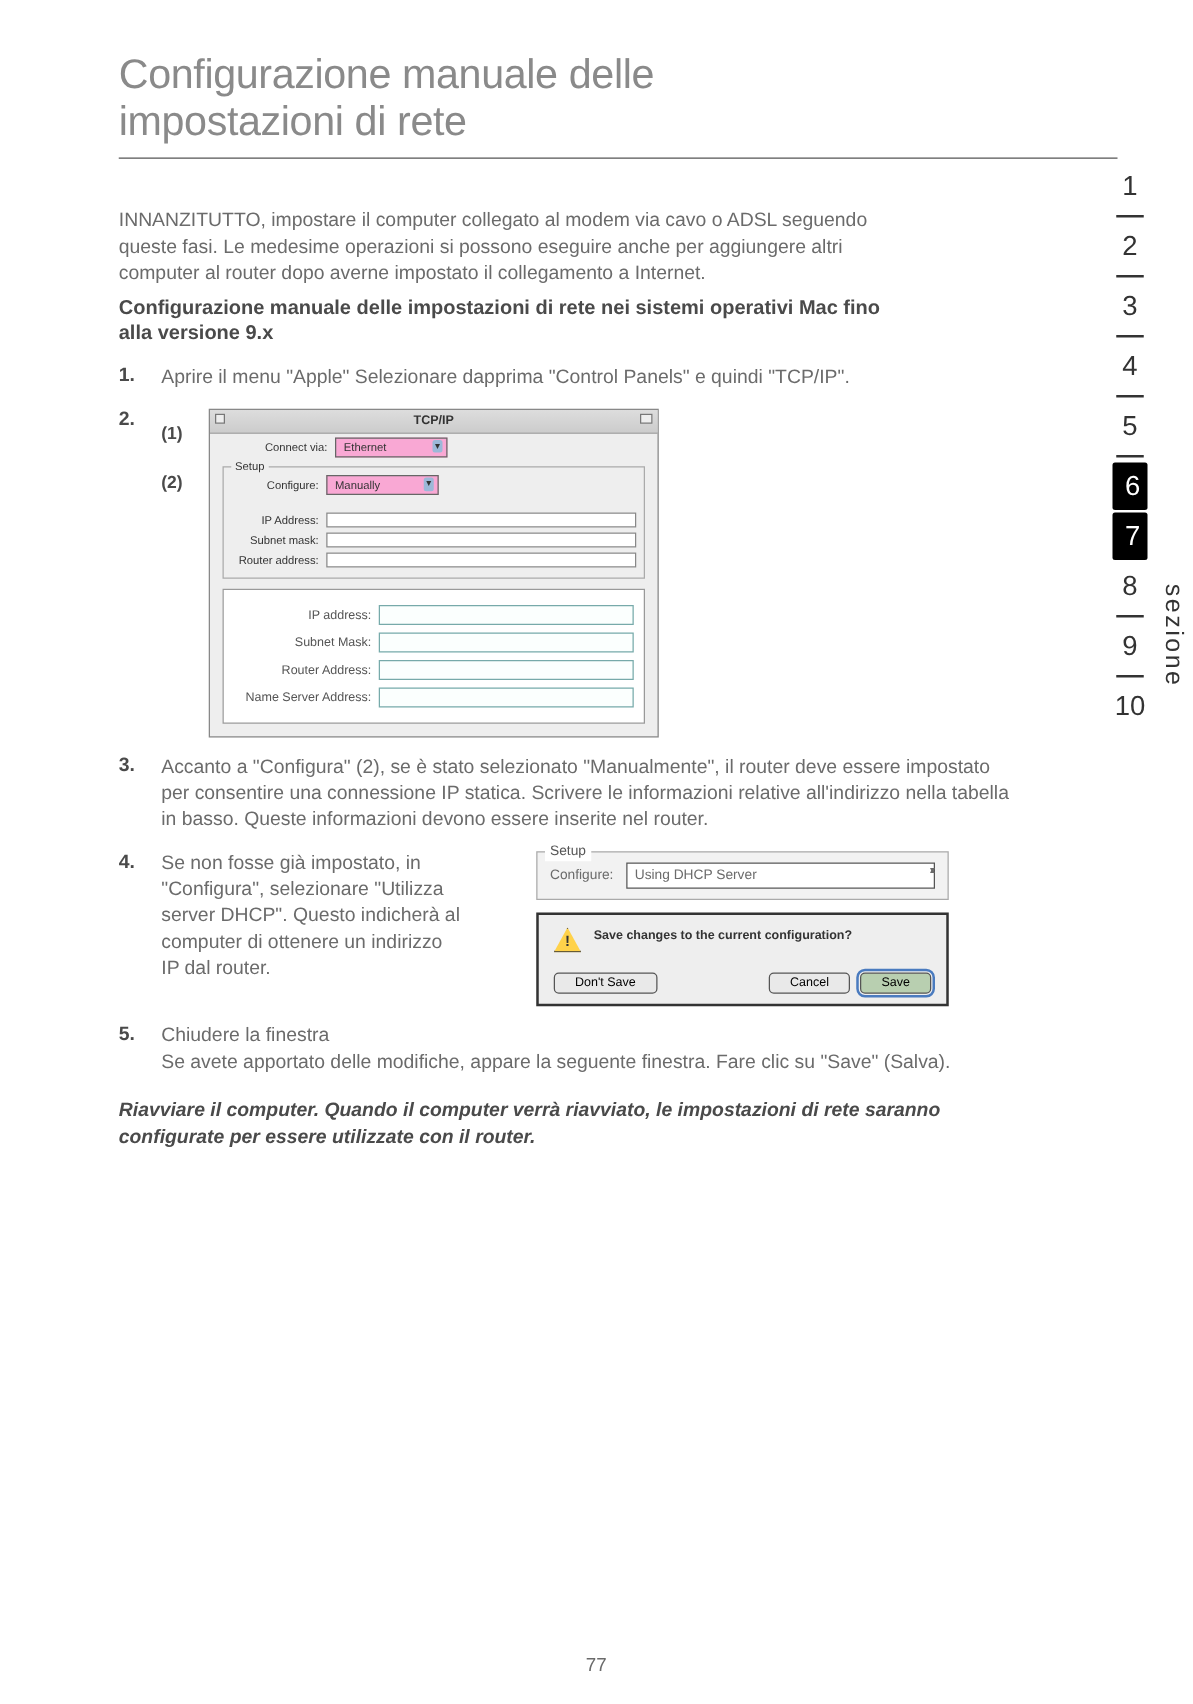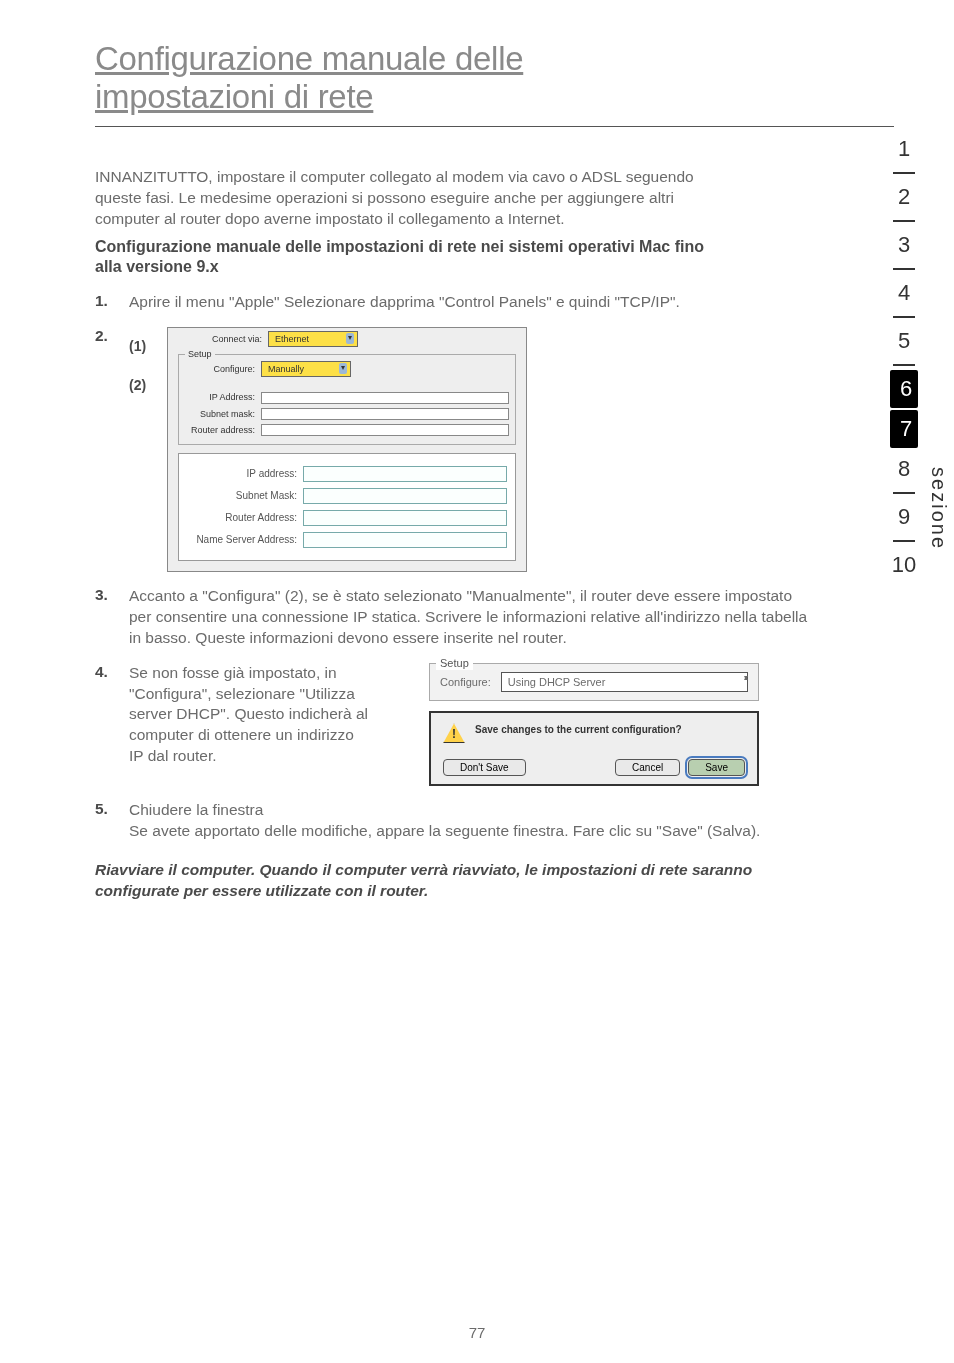--- a/index.html
+++ b/index.html
@@ -12,21 +12,20 @@
     position: relative;
     padding: 40px 60px 30px 95px;
   }
   .title {
     font-size: 33px;
     color: #8a8a8a;
     line-height: 1.15;
     font-weight: 400;
     letter-spacing: -0.3px;
     margin-bottom: 10px;
-    text-decoration: underline;
   }
   .title-rule {
     border: none;
     border-top: 1.5px solid #555;
     margin-bottom: 40px;
   }
   .intro {
     font-size: 15.5px;
     line-height: 1.35;
     margin-bottom: 7px;
@@ -84,21 +83,21 @@
     text-align: center;
     font-weight: bold;
     padding: 2px;
     border-bottom: 1px solid #999;
     position: relative;
   }
   .tcp-title .sq { position:absolute; left:4px; top:3px; width:8px;height:8px; border:1px solid #777; background:#eee;}
   .tcp-title .wb { position:absolute; right:4px; top:3px; width:10px;height:8px; border:1px solid #777; background:#eee;}
   .tcp-row { display:flex; align-items:center; padding:3px 24px; gap:6px;}
   .tcp-label { width:70px; text-align:right; font-size:9px;}
-  .tcp-sel { border:1px solid #666; background:#fde047; padding:1px 14px 1px 6px; position:relative; font-size:9px; min-width:90px;}
+  .tcp-sel { border:1px solid #666; background:#f9a8d4; padding:1px 14px 1px 6px; position:relative; font-size:9px; min-width:90px;}
   .tcp-sel::after { content:"▾"; position:absolute; right:3px; top:1px; font-size:8px; background:#9cb8d8; padding:0 2px; border-radius:2px;}
   .tcp-fieldset { border:1px solid #aaa; margin:4px 10px 8px; padding:4px 6px 6px; position:relative;}
   .tcp-legend { position:absolute; top:-7px; left:6px; background:#eee; padding:0 3px; font-size:9px;}
   .tcp-in { border:1px solid #888; background:#fff; height:12px; flex:1;}
   .inner-box {
     background:#fff; border:1px solid #999; margin:6px 10px 10px; padding:6px 8px;
   }
   .inner-row { display:flex; align-items:center; margin:6px 0; gap:6px;}
   .inner-label { width:110px; text-align:right; font-size:10px; color:#555;}
   .inner-field { border:1px solid #7aa; height:16px; flex:1; background:#fbfffe;}
@@ -153,20 +152,25 @@
 </div>
 
 <div class="step">
   <div class="step-num">2.</div>
   <div class="step-body step2-wrap">
     <div class="callout-col">
       <div class="c1">(1)</div>
       <div>(2)</div>
     </div>
     <div class="tcp-box">
+      <div class="tcp-title">
+        <span class="sq"></span>
+        <span>TCP/IP</span>
+        <span class="wb"></span>
+      </div>
       <div class="tcp-row">
         <div class="tcp-label">Connect via:</div>
         <div class="tcp-sel">Ethernet</div>
       </div>
       <div class="tcp-fieldset">
         <div class="tcp-legend">Setup</div>
         <div class="tcp-row" style="padding:2px 0;">
           <div class="tcp-label">Configure:</div>
           <div class="tcp-sel">Manually</div>
         </div>

